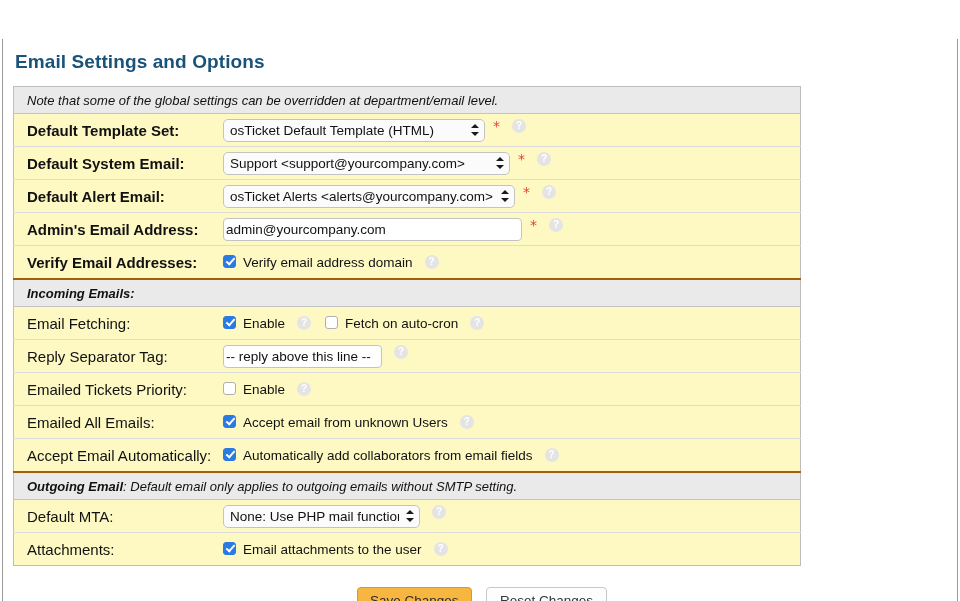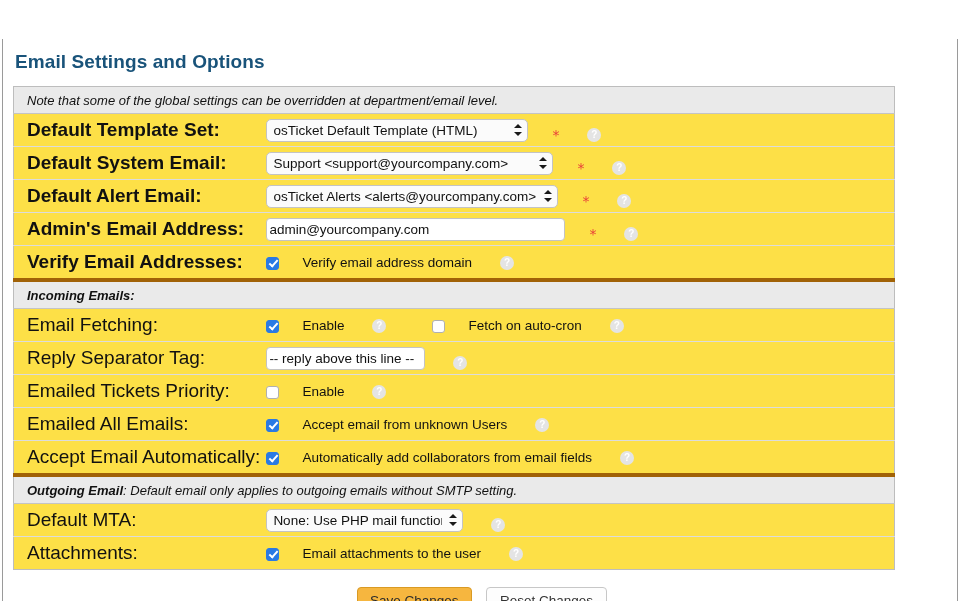--- a/index.html
+++ b/index.html
@@ -33,38 +33,38 @@
     font-size: 19px;
     font-weight: bold;
     color: #19537a;
     letter-spacing: 0.1px;
   }
 
   .settings-table {
     position: absolute;
     left: 10px;
     top: 47px;
-    width: 882px;
+    width: 788px;
     border-collapse: collapse;
     border: 1px solid #bdbdbd;
-    background: #fde047;
+    background: #fef9c3;
   }
   .settings-table td {
     border-top: 1px solid #dcdcdc;
     padding: 0;
     vertical-align: middle;
   }
   .settings-table tr:first-child td {
     border-top: none;
   }
 
   
   .section-row td {
     background: #eaeaea;
-    border-top: 4px solid #a16207;
+    border-top: 2px solid #a16207;
     border-bottom: 1px solid #c4c4c4;
     height: 26px;
     padding: 0 0 0 13px;
     font-style: italic;
     font-size: 13px;
     color: #111;
   }
   .section-row.note td {
     font-weight: normal;
   }
@@ -72,35 +72,35 @@
     font-weight: bold;
     font-style: italic;
   }
 
   
   .field-label {
     width: 190px;
     padding-left: 13px !important;
     padding-right: 6px !important;
     height: 32px;
-    font-size: 19px;
+    font-size: 15px;
     color: #111;
     white-space: nowrap;
   }
   .field-label.bold {
     font-weight: bold;
   }
   .field-value {
     padding-left: 0 !important;
     height: 32px;
   }
   .vrow {
     display: flex;
-    align-items: flex-end;
-    gap: 16px;
+    align-items: flex-start;
+    gap: 0;
   }
 
   
   select.styled {
     -webkit-appearance: none;
     appearance: none;
     font-family: "Liberation Sans", sans-serif;
     font-size: 13.5px;
     color: #111;
     background: #fbfbfb;

